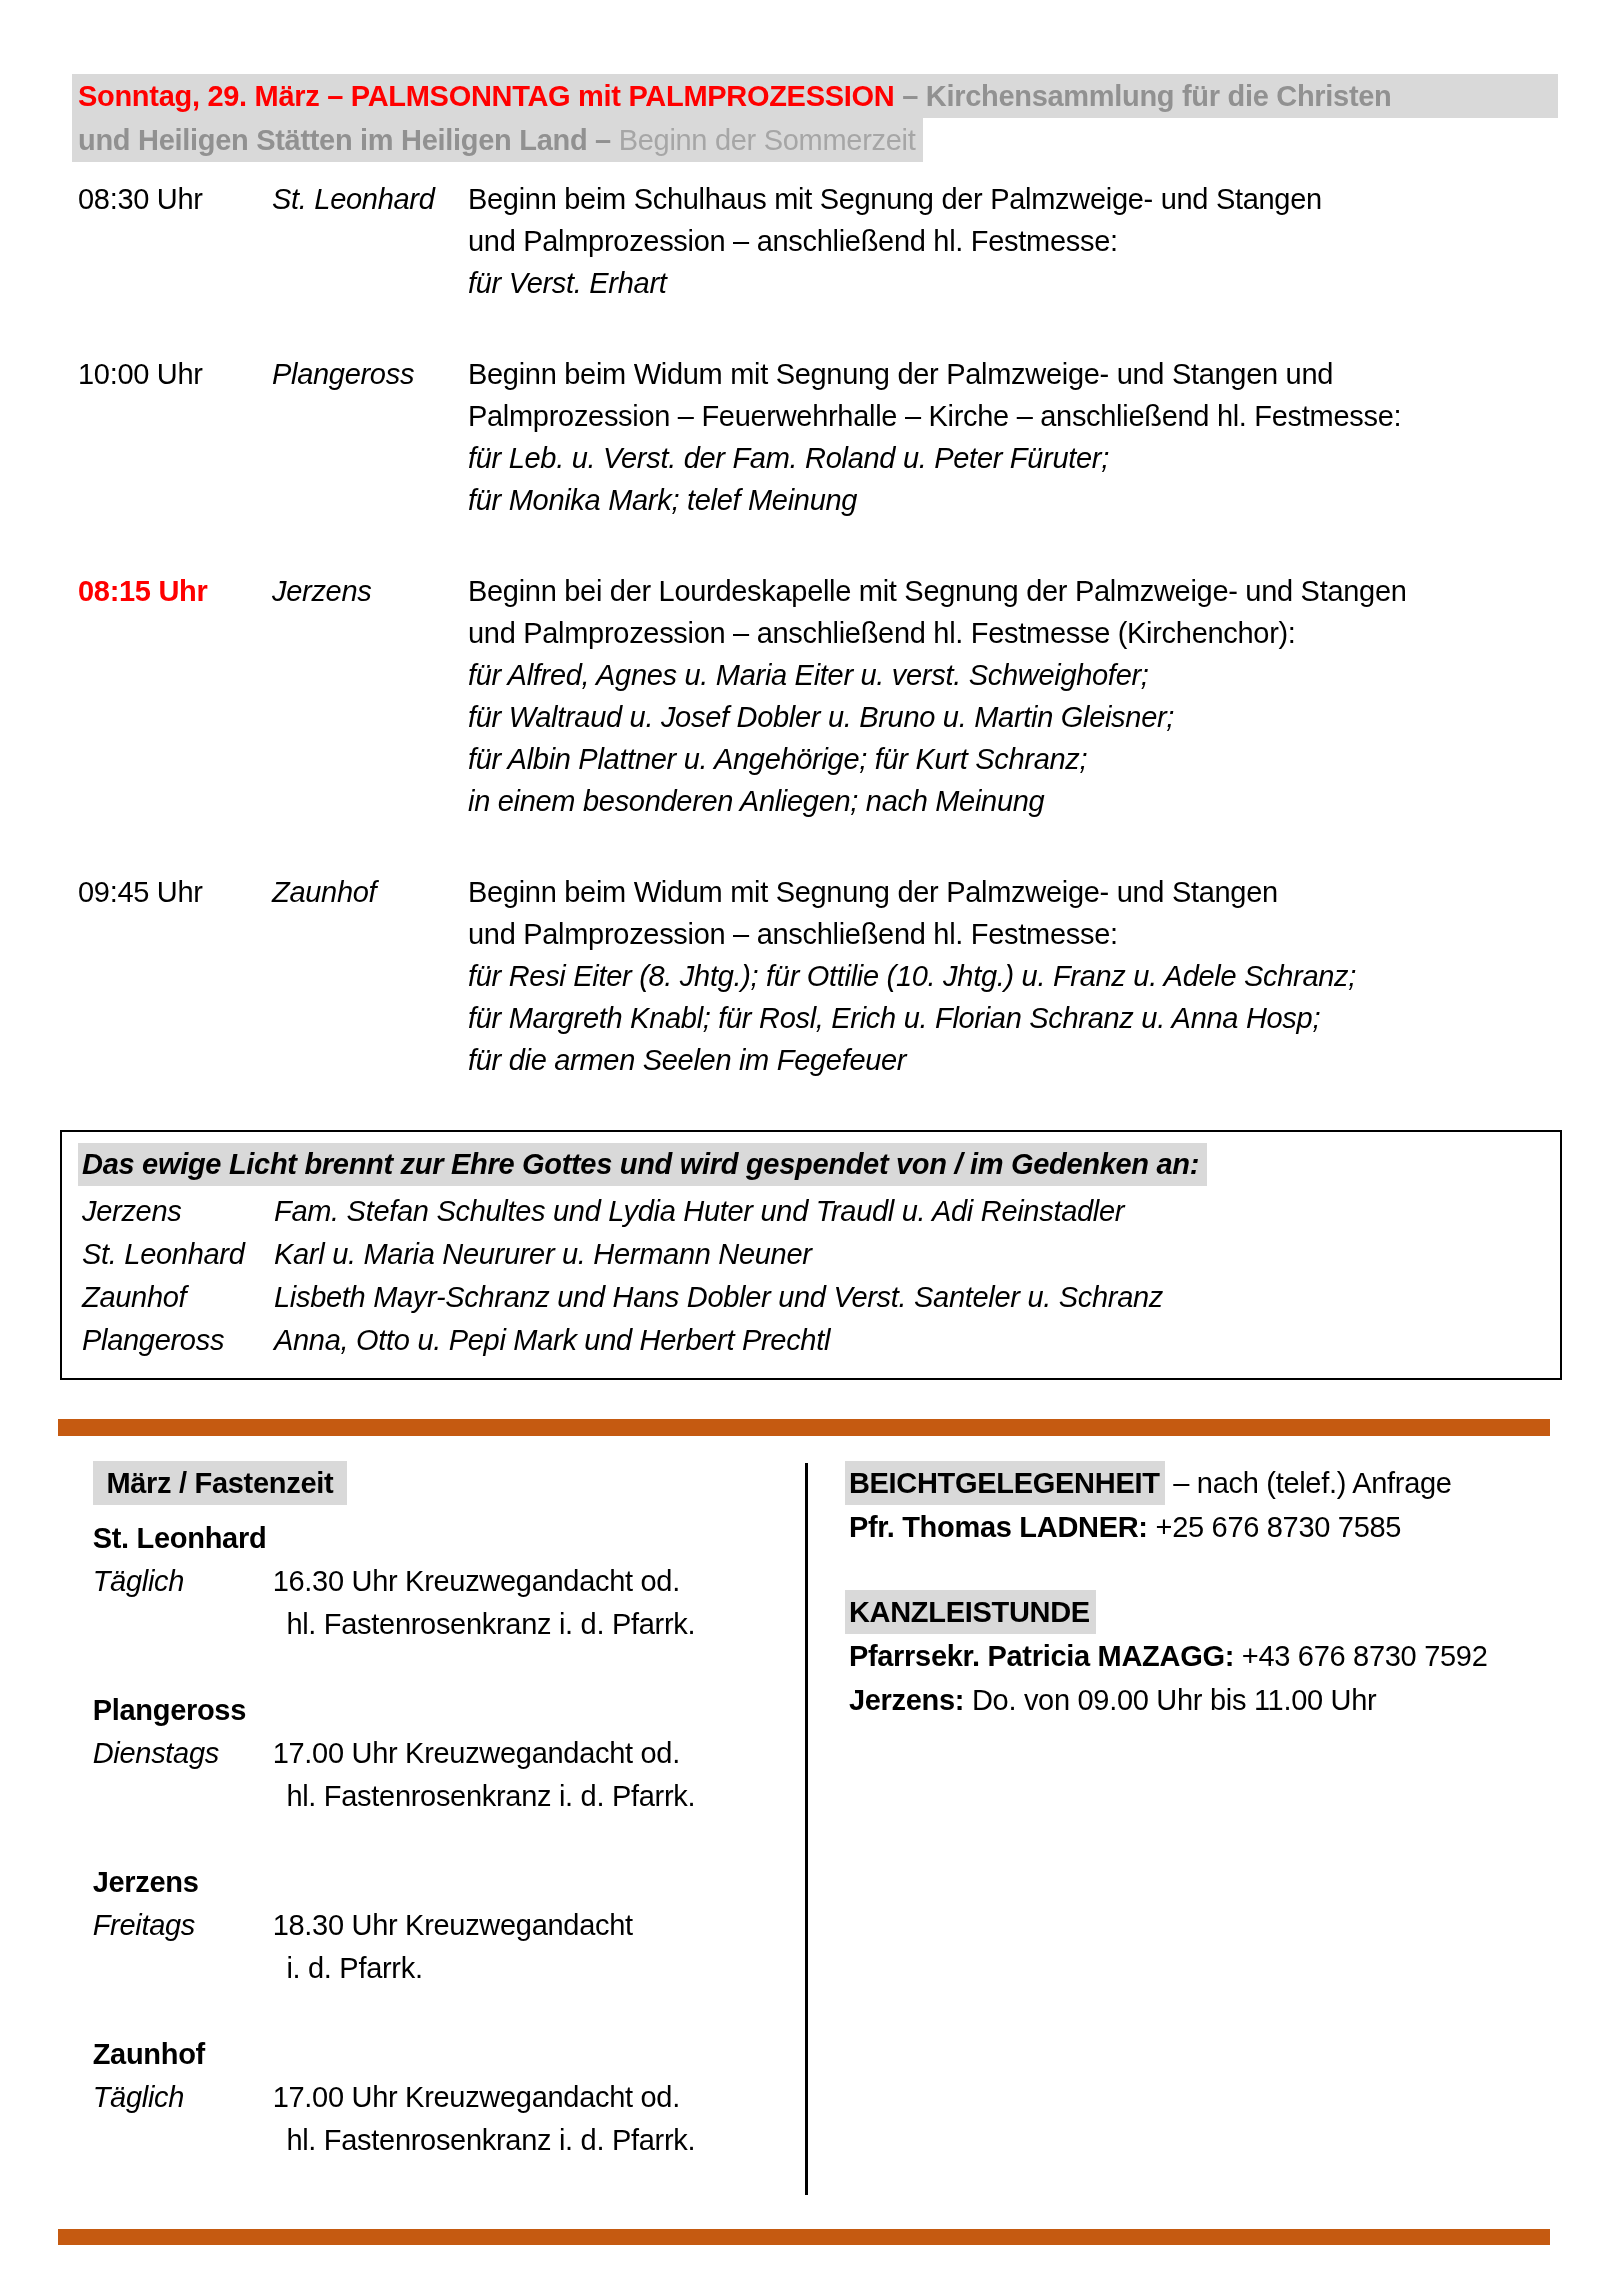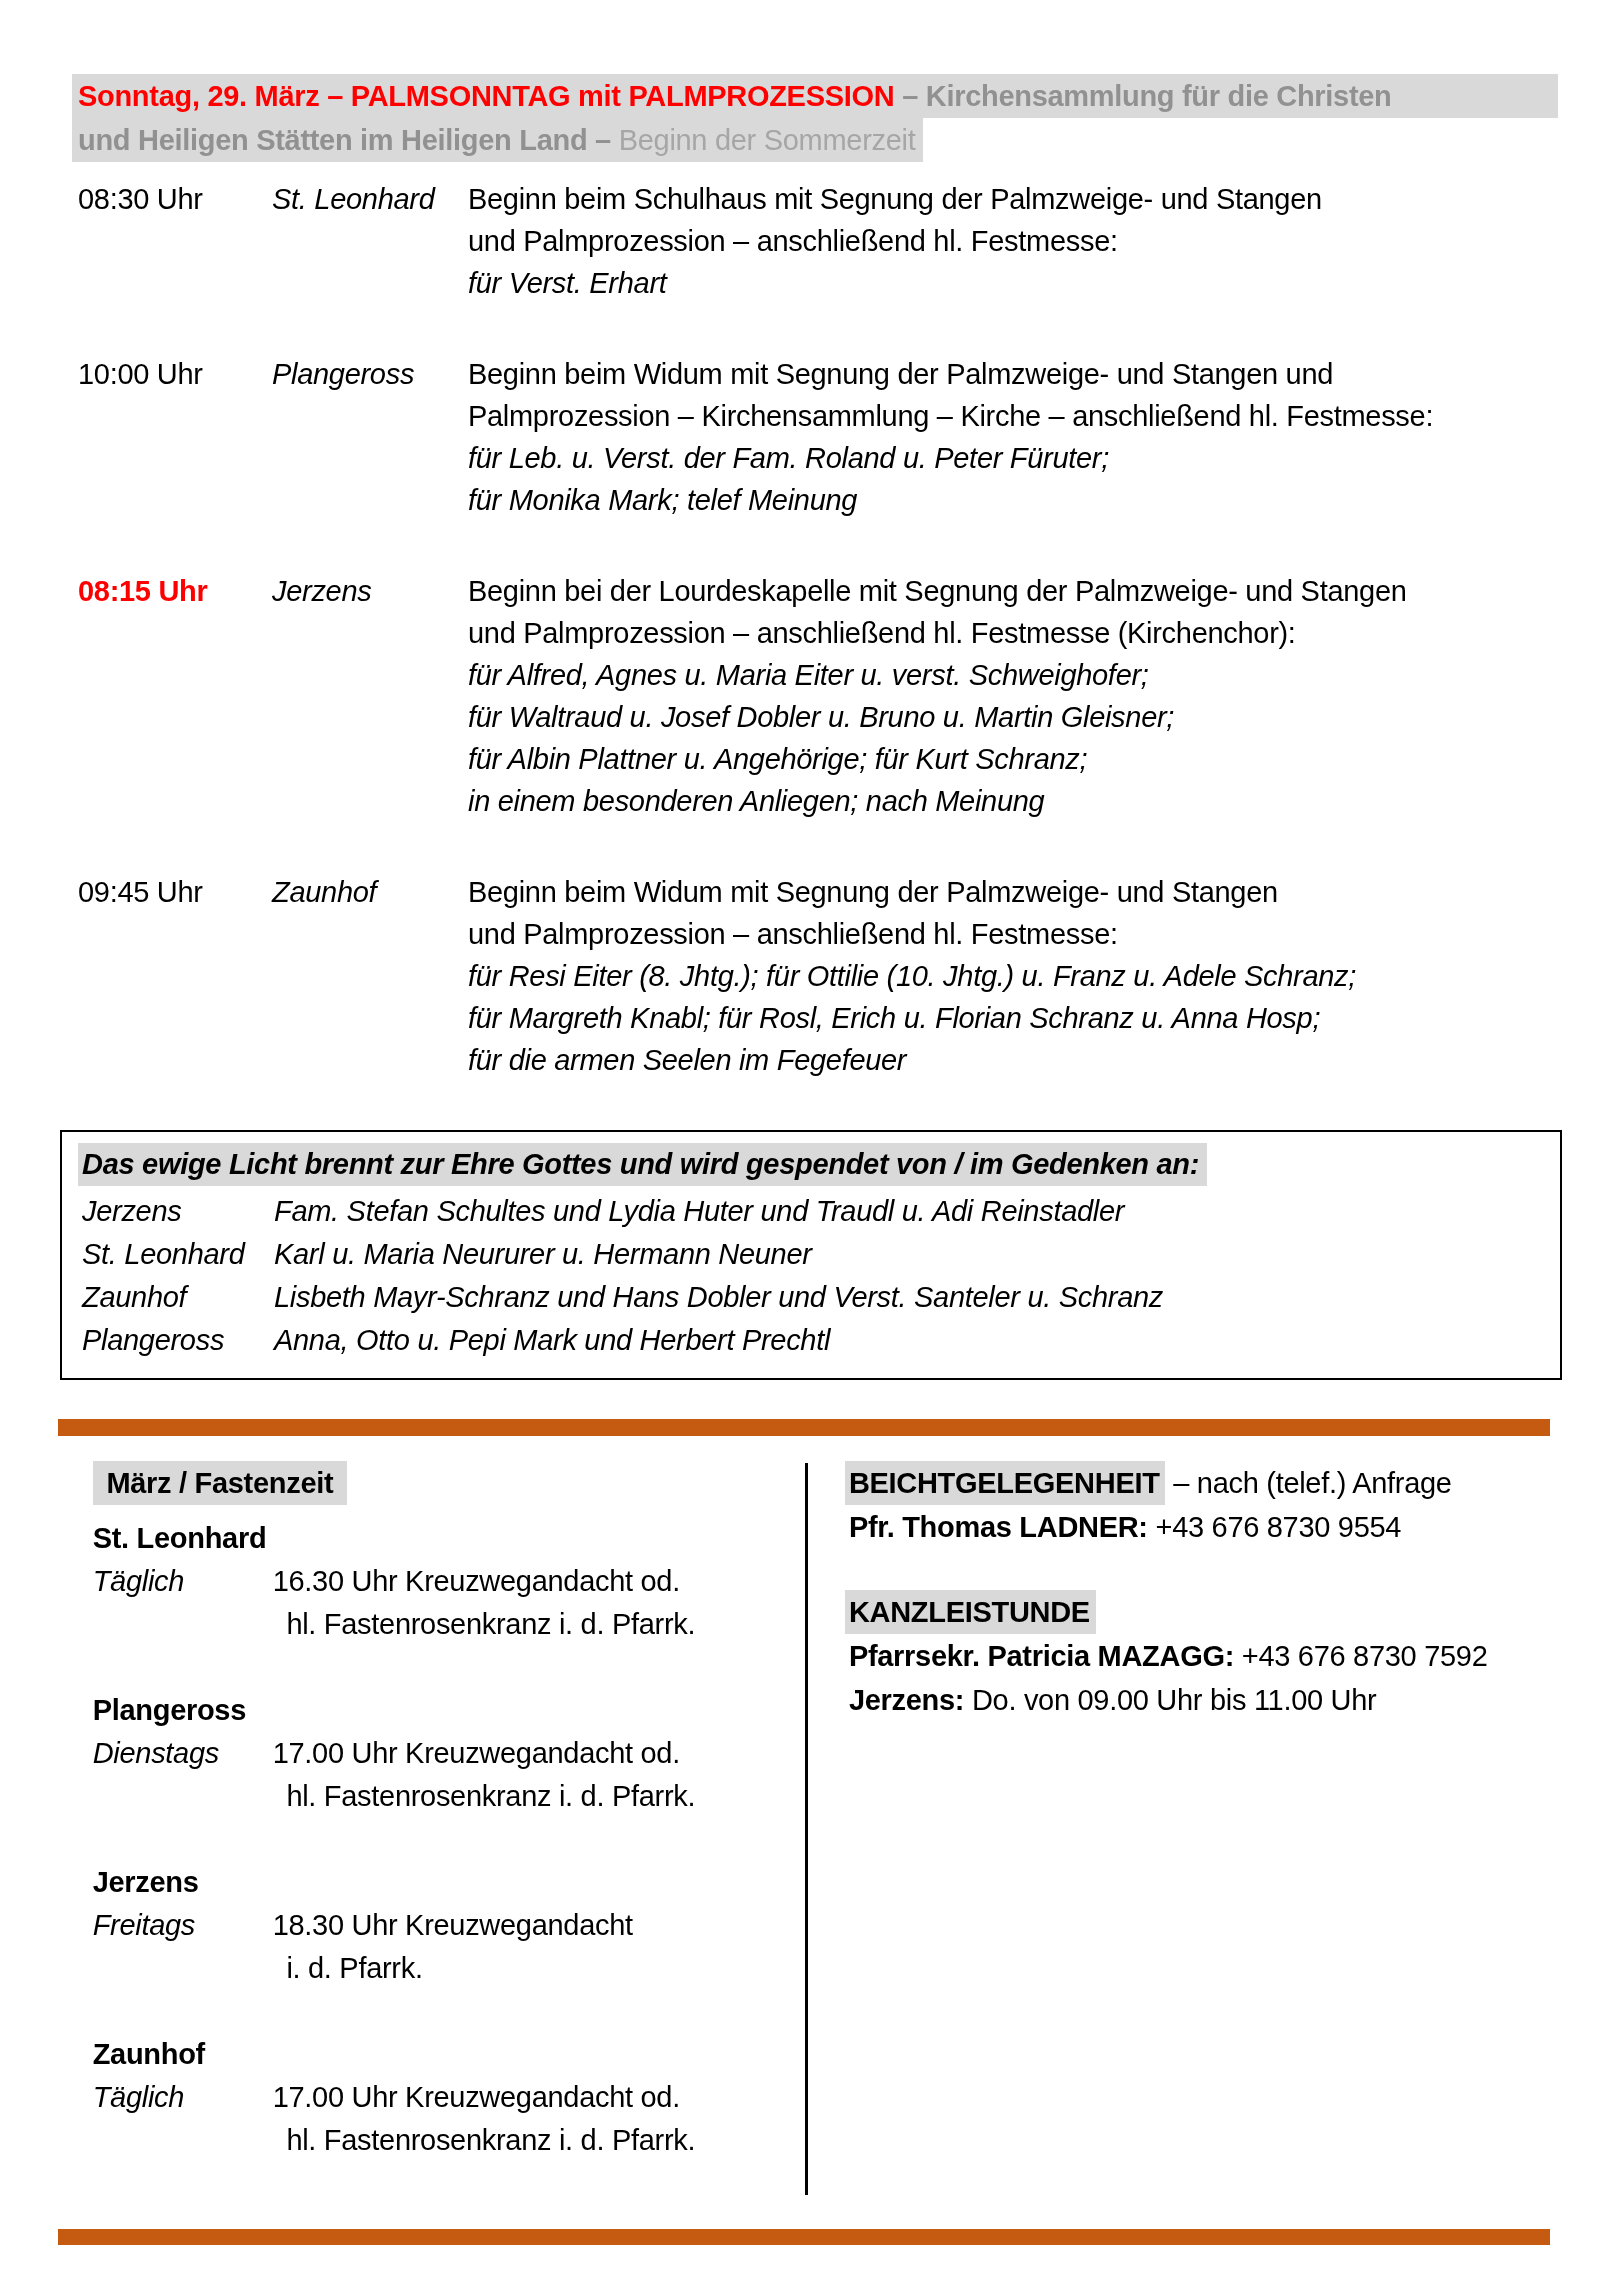--- a/index.html
+++ b/index.html
@@ -118,21 +118,21 @@
         <div>und Palmprozession – anschließend hl. Festmesse:</div>
         <div class="italic">für Verst. Erhart</div>
       </div>
     </div>
 
     <div class="block">
       <div>10:00 Uhr</div>
       <div class="italic">Plangeross</div>
       <div>
         <div>Beginn beim Widum mit Segnung der Palmzweige- und Stangen und</div>
-        <div>Palmprozession – Kirchensammlung – Kirche – anschließend hl. Festmesse:</div>
+        <div>Palmprozession – Feuerwehrhalle – Kirche – anschließend hl. Festmesse:</div>
         <div class="italic">für Leb. u. Verst. der Fam. Roland u. Peter Füruter;</div>
         <div class="italic">für Monika Mark; telef Meinung</div>
       </div>
     </div>
 
     <div class="block">
       <div class="time-red">08:15 Uhr</div>
       <div class="italic">Jerzens</div>
       <div>
         <div>Beginn bei der Lourdeskapelle mit Segnung der Palmzweige- und Stangen</div>
@@ -236,21 +236,21 @@
 
     <div class="vline"></div>
 
     <div class="col-right">
       <div class="c-line">
         <span class="hl-run bold">BEICHTGELEGENHEIT</span>
         <span>– nach (telef.) Anfrage</span>
       </div>
       <div class="c-line">
         <span class="bold">Pfr. Thomas LADNER:</span>
-        <span>+43 676 8730 9554</span>
+        <span>+25 676 8730 7585</span>
       </div>
 
       <div class="c-spacer"></div>
 
       <div class="c-line">
         <span class="hl-run bold">KANZLEISTUNDE</span>
       </div>
       <div class="c-line">
         <span class="bold">Pfarrsekr. Patricia MAZAGG:</span>
         <span>+43 676 8730 7592</span>

